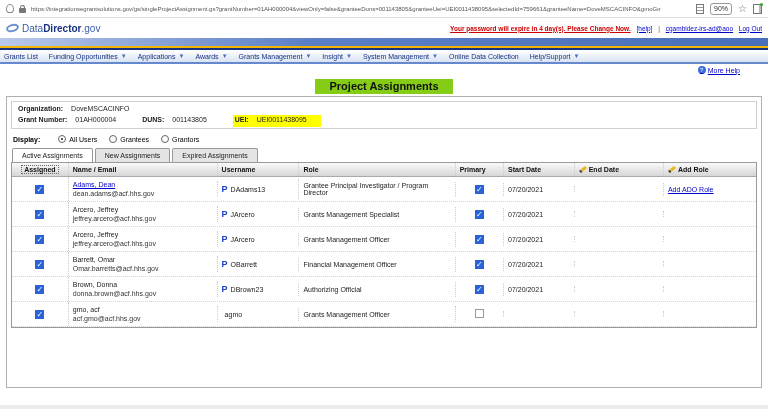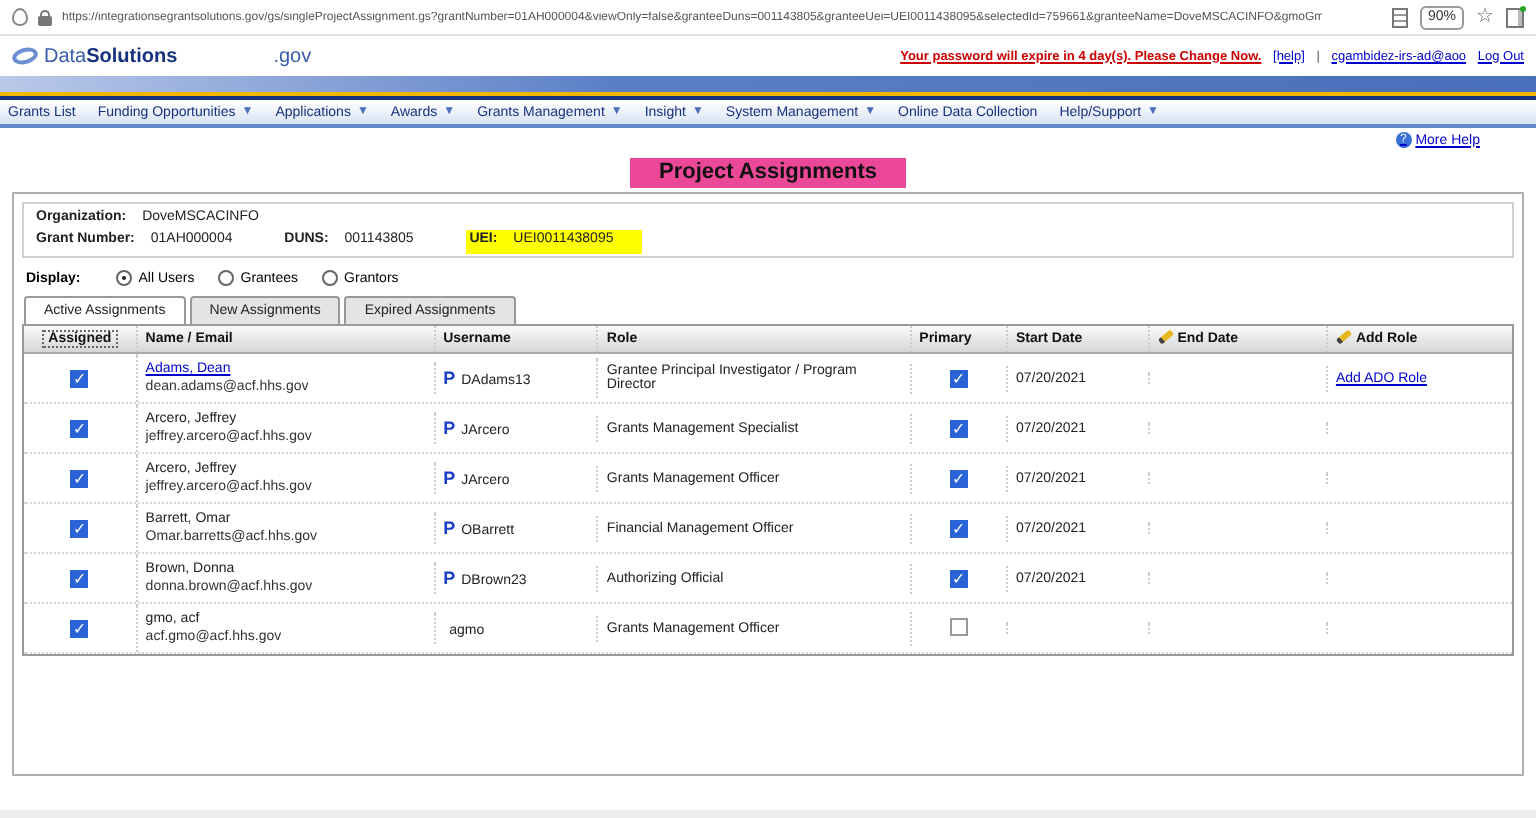--- a/index.html
+++ b/index.html
@@ -23,21 +23,21 @@
                 background:linear-gradient(90deg,#fff 5px,#bbb 5px); }
   .panel-icon::after { content:""; position:absolute; right:-2px; top:-2px; width:3px; height:3px;
                        background:#2aa52a; border-radius:50%; }
 
   
   .gs-header { height:20px; display:flex; align-items:center; padding:0 6px; background:#fff; }
   .logo { display:flex; align-items:center; gap:3px; }
   .logo-swoosh { width:13px; height:8px; border:2px solid #6a8fd0; border-radius:50%; transform:rotate(-15deg); }
   .logo-text { font-size:10px; color:#3a5ca8; }
   .logo-text b { color:#16327e; }
-  .logo-text .gov { color:#3a5ca8;margin-left:48px; }
+  .logo-text .gov { color:#3a5ca8; }
   .hdr-right { margin-left:auto; font-size:6.5px; white-space:nowrap; }
   .warn { color:#cc0000; font-weight:bold; text-decoration:underline; }
   .hdr-link { color:#0000cc; text-decoration:underline; margin-left:4px; cursor:pointer; }
   .hdr-sep { color:#555; margin-left:4px; }
 
   .band { height:8px; background:linear-gradient(90deg,#b9c9e9,#5b7fc7 40%,#4a6fba); }
   .gold-line { height:2px; background:#f2b705; }
   .navy-line { height:2px; background:#16327e; }
 
   
@@ -47,21 +47,21 @@
   .chev { font-size:6px; color:#4a6fba; }
 
   
   .help-row { height:12px; display:flex; justify-content:flex-end; align-items:center; padding:0 28px; }
   .more-help { display:flex; align-items:center; gap:2px; font-size:7px; color:#0000cc;
                text-decoration:underline; cursor:pointer; }
   .help-circle-icon { width:8px; height:8px; border-radius:50%; background:#3a6fd8; color:#fff;
                       font-size:6px; line-height:8px; text-align:center; text-decoration:none; }
   .title-row { height:18px; text-align:center; }
   .page-title { display:inline-block; font-size:11px; font-weight:bold; color:#111;
-                background:#ec4899; padding:1px 14px 2px; }
+                background:#84cc16; padding:1px 14px 2px; }
 
   
   .content-box { margin:2px 6px 0; border:1px solid #b0b0b0; height:292px; background:#fff; padding:4px 4px 0; }
   .org-box { border:1px solid #cfcfcf; padding:3px 6px 5px; font-size:7px; color:#222; }
   .org-line { margin-bottom:4px; }
   .org-line:last-child { margin-bottom:0; }
   .lbl { font-weight:bold; margin-right:6px; }
   .gap { display:inline-block; width:22px; }
   .uei-highlight { background:#ffff00; padding:1px 14px 4px 2px; }
 
@@ -109,21 +109,21 @@
     <span class="doc-icon"></span>
     <span class="zoom-badge">90%</span>
     <span class="star-icon">☆</span>
     <span class="panel-icon"></span>
   </span>
 </div>
 
 <div class="gs-header">
   <span class="logo">
     <span class="logo-swoosh"></span>
-    <span class="logo-text"><span>Data</span><b>Solutions</b><span class="gov">.gov</span></span>
+    <span class="logo-text"><span>Data</span><b>Director</b><span class="gov">.gov</span></span>
   </span>
   <span class="hdr-right">
     <span class="warn">Your password will expire in 4 day(s). Please Change Now.</span>
     <span class="hdr-link">[help]</span>
     <span class="hdr-sep">|</span>
     <span class="hdr-link">cgambidez-irs-ad@aoo</span>
     <span class="hdr-link">Log Out</span>
   </span>
 </div>
 <div class="band"></div>

